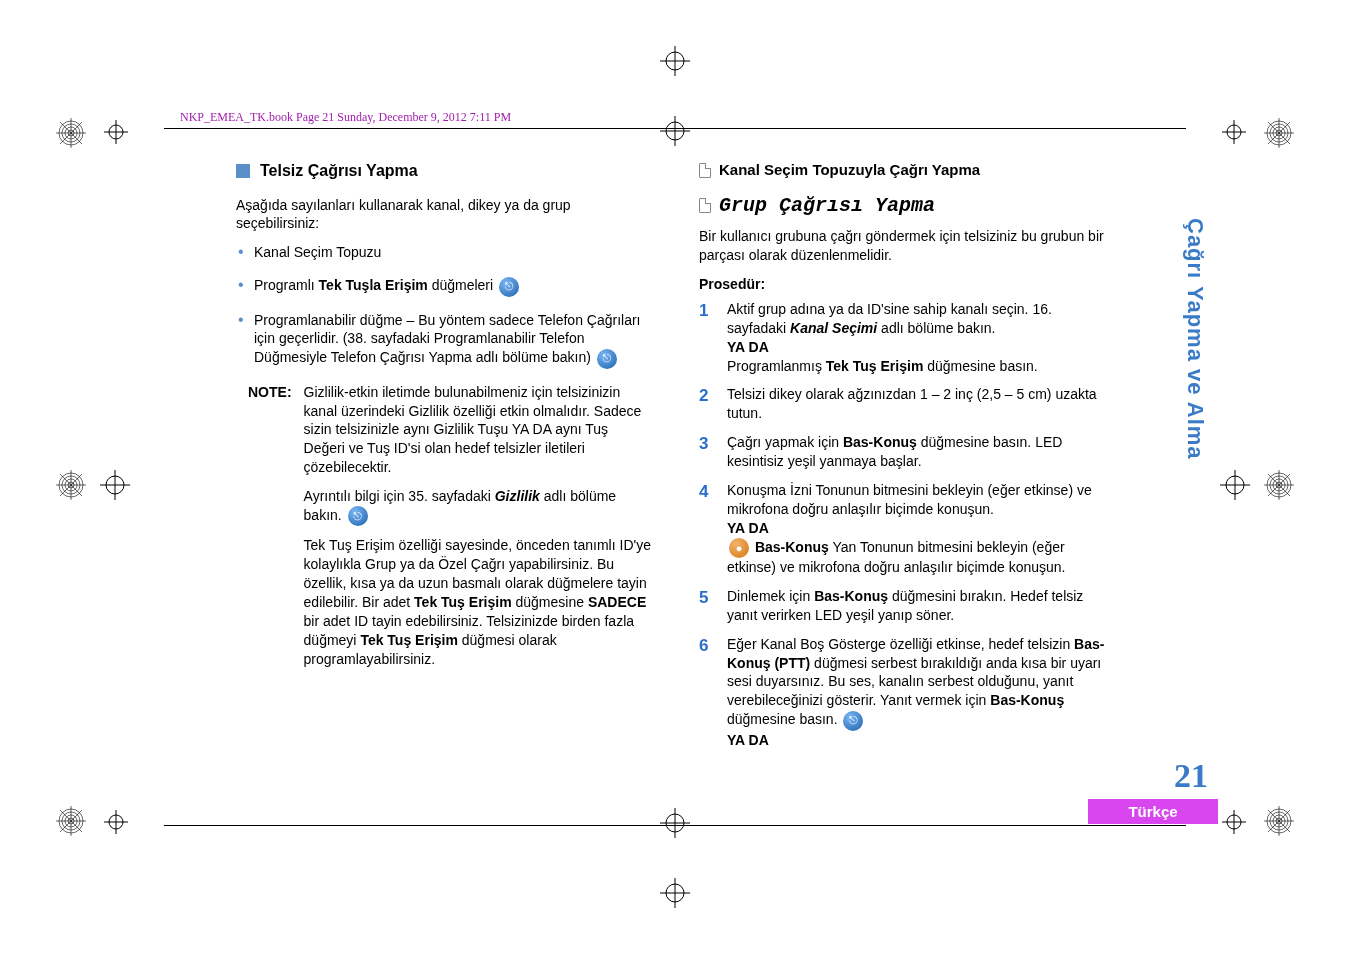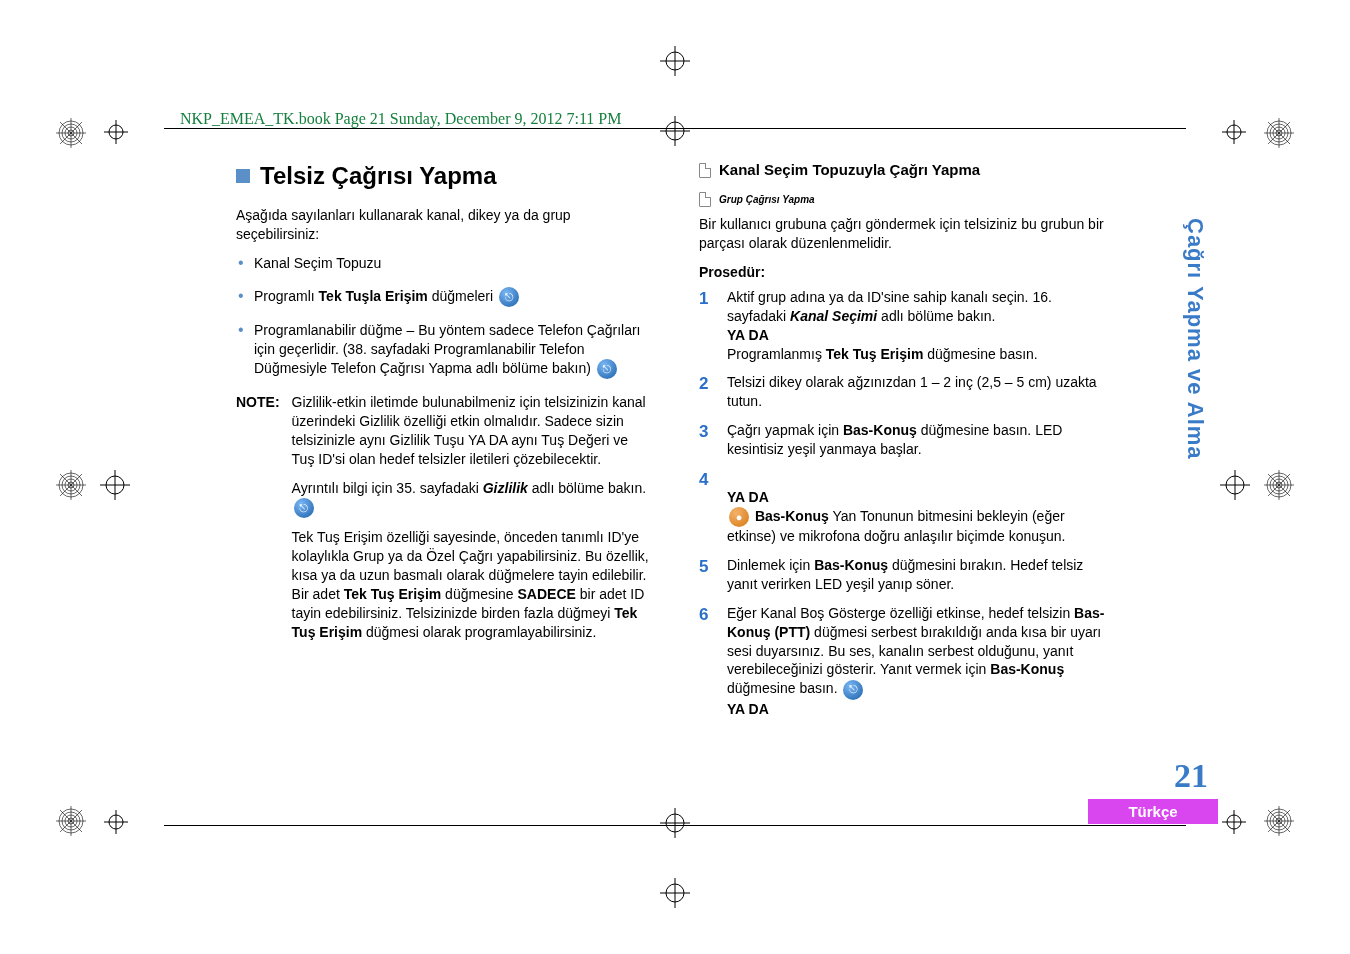--- a/index.html
+++ b/index.html
@@ -57,23 +57,23 @@
     left: 164px;
     right: 164px;
     height: 1px;
     background: #000;
   }
 
   .header-text {
     position: absolute;
     top: 110px;
     left: 180px;
-    font-size: 16px;
+    font-size: 12px;
     font-family: "Times New Roman", serif;
-    color: #15803d;
+    color: #a21caf;
   }
 
   .page-content {
     position: absolute;
     top: 160px;
     left: 236px;
     right: 236px;
     bottom: 160px;
     display: flex;
     gap: 48px;
@@ -90,21 +90,21 @@
     align-items: center;
     gap: 10px;
     margin-bottom: 14px;
   }
   .section-heading .sq {
     width: 14px;
     height: 14px;
     background: #5b8fc7;
   }
   .section-heading h2 {
-    font-size: 24px;
+    font-size: 16px;
     font-weight: bold;
     color: #000;
   }
 
   .intro { margin-bottom: 10px; }
   ul.bullets { list-style: none; margin: 8px 0 12px 0; }
   ul.bullets li { position: relative; padding-left: 18px; margin-bottom: 14px; }
   ul.bullets li::before {
     content: "•";
     position: absolute;
@@ -124,21 +124,21 @@
     justify-content: center;
     vertical-align: middle;
     font-size: 11px;
     color: #fff;
     margin: 0 2px;
   }
   .icon-orange {
     background: radial-gradient(circle at 35% 30%, #f5b26a, #d47810);
   }
 
-  .note-row { display: flex; gap: 12px; margin-top: 4px; }
+  .note-row { display: flex; gap: 12px; margin-top: 4px; margin-left: 12px; }
   .note-label { font-weight: bold; white-space: nowrap; }
   .note-body p { margin-bottom: 10px; }
 
   .subsection {
     display: flex;
     align-items: center;
     gap: 8px;
     margin-bottom: 8px;
   }
   .subsection .doc-icon {
@@ -152,21 +152,21 @@
   .subsection .doc-icon::after {
     content: "";
     position: absolute;
     top: -1px; right: -1px;
     width: 5px; height: 5px;
     border-left: 1px solid #888;
     border-bottom: 1px solid #888;
     background: #fff;
   }
   .subsection.h1 span { font-weight: bold; font-size: 15px; }
-  .subsection.h2 span { font-weight: bold; font-style: italic; font-size: 10px; }
+  .subsection.h2 span { font-weight: bold; font-style: italic; font-size: 20px; font-family: Liberation Mono, monospace; }
 
   .steps { list-style: none; margin-top: 4px; }
   .steps li { display: flex; gap: 12px; margin-bottom: 10px; }
   .steps .num { color: #2a6fc9; font-weight: bold; font-size: 17px; min-width: 16px; }
   .steps .body { flex: 1; }
 
   .bold { font-weight: bold; }
   .bolditalic { font-weight: bold; font-style: italic; }
 
   .side-tab {
@@ -409,21 +409,21 @@
       </li>
       <li>
         <span class="num">3</span>
         <div class="body">
           <span>Çağrı yapmak için </span><span class="bold">Bas-Konuş</span><span> düğmesine basın. LED kesintisiz yeşil yanmaya başlar.</span>
         </div>
       </li>
       <li>
         <span class="num">4</span>
         <div class="body">
-          <br>
+          <span>Konuşma İzni Tonunun bitmesini bekleyin (eğer etkinse) ve mikrofona doğru anlaşılır biçimde konuşun.</span><br>
           <span class="bold">YA DA</span><br>
           <span class="icon-circle icon-orange">●</span>
           <span class="bold">Bas-Konuş</span><span> Yan Tonunun bitmesini bekleyin (eğer etkinse) ve mikrofona doğru anlaşılır biçimde konuşun.</span>
         </div>
       </li>
       <li>
         <span class="num">5</span>
         <div class="body">
           <span>Dinlemek için </span><span class="bold">Bas-Konuş</span><span> düğmesini bırakın. Hedef telsiz yanıt verirken LED yeşil yanıp söner.</span>
         </div>

